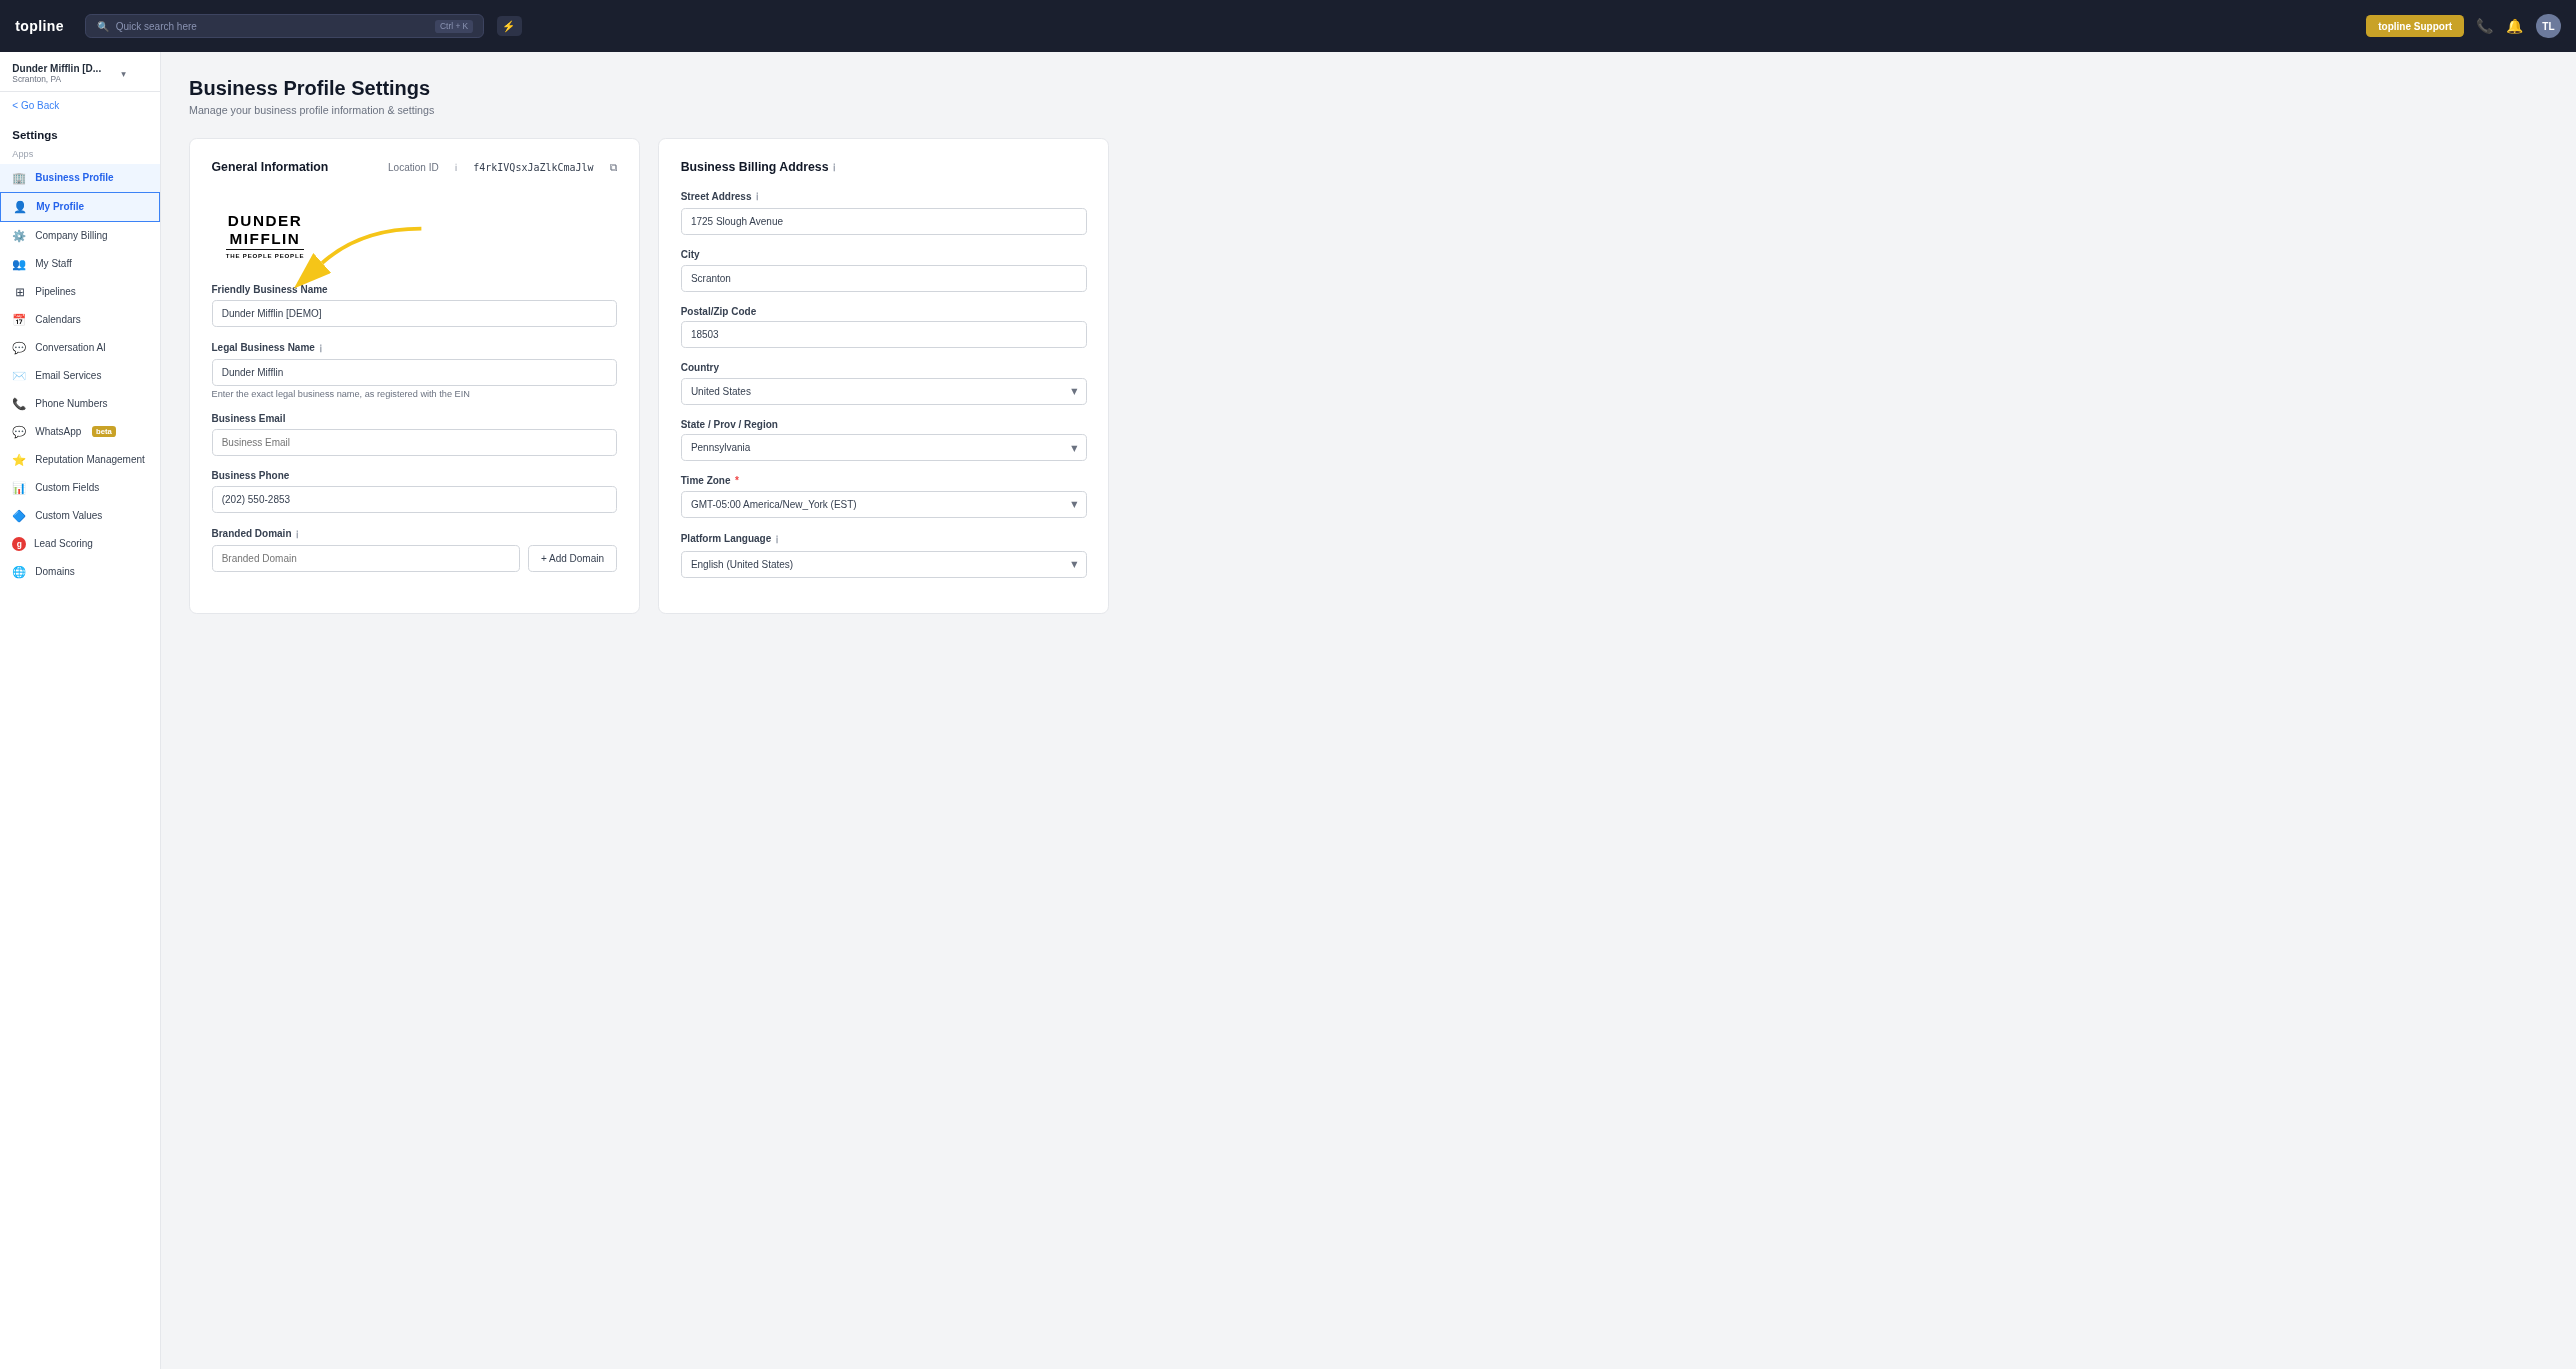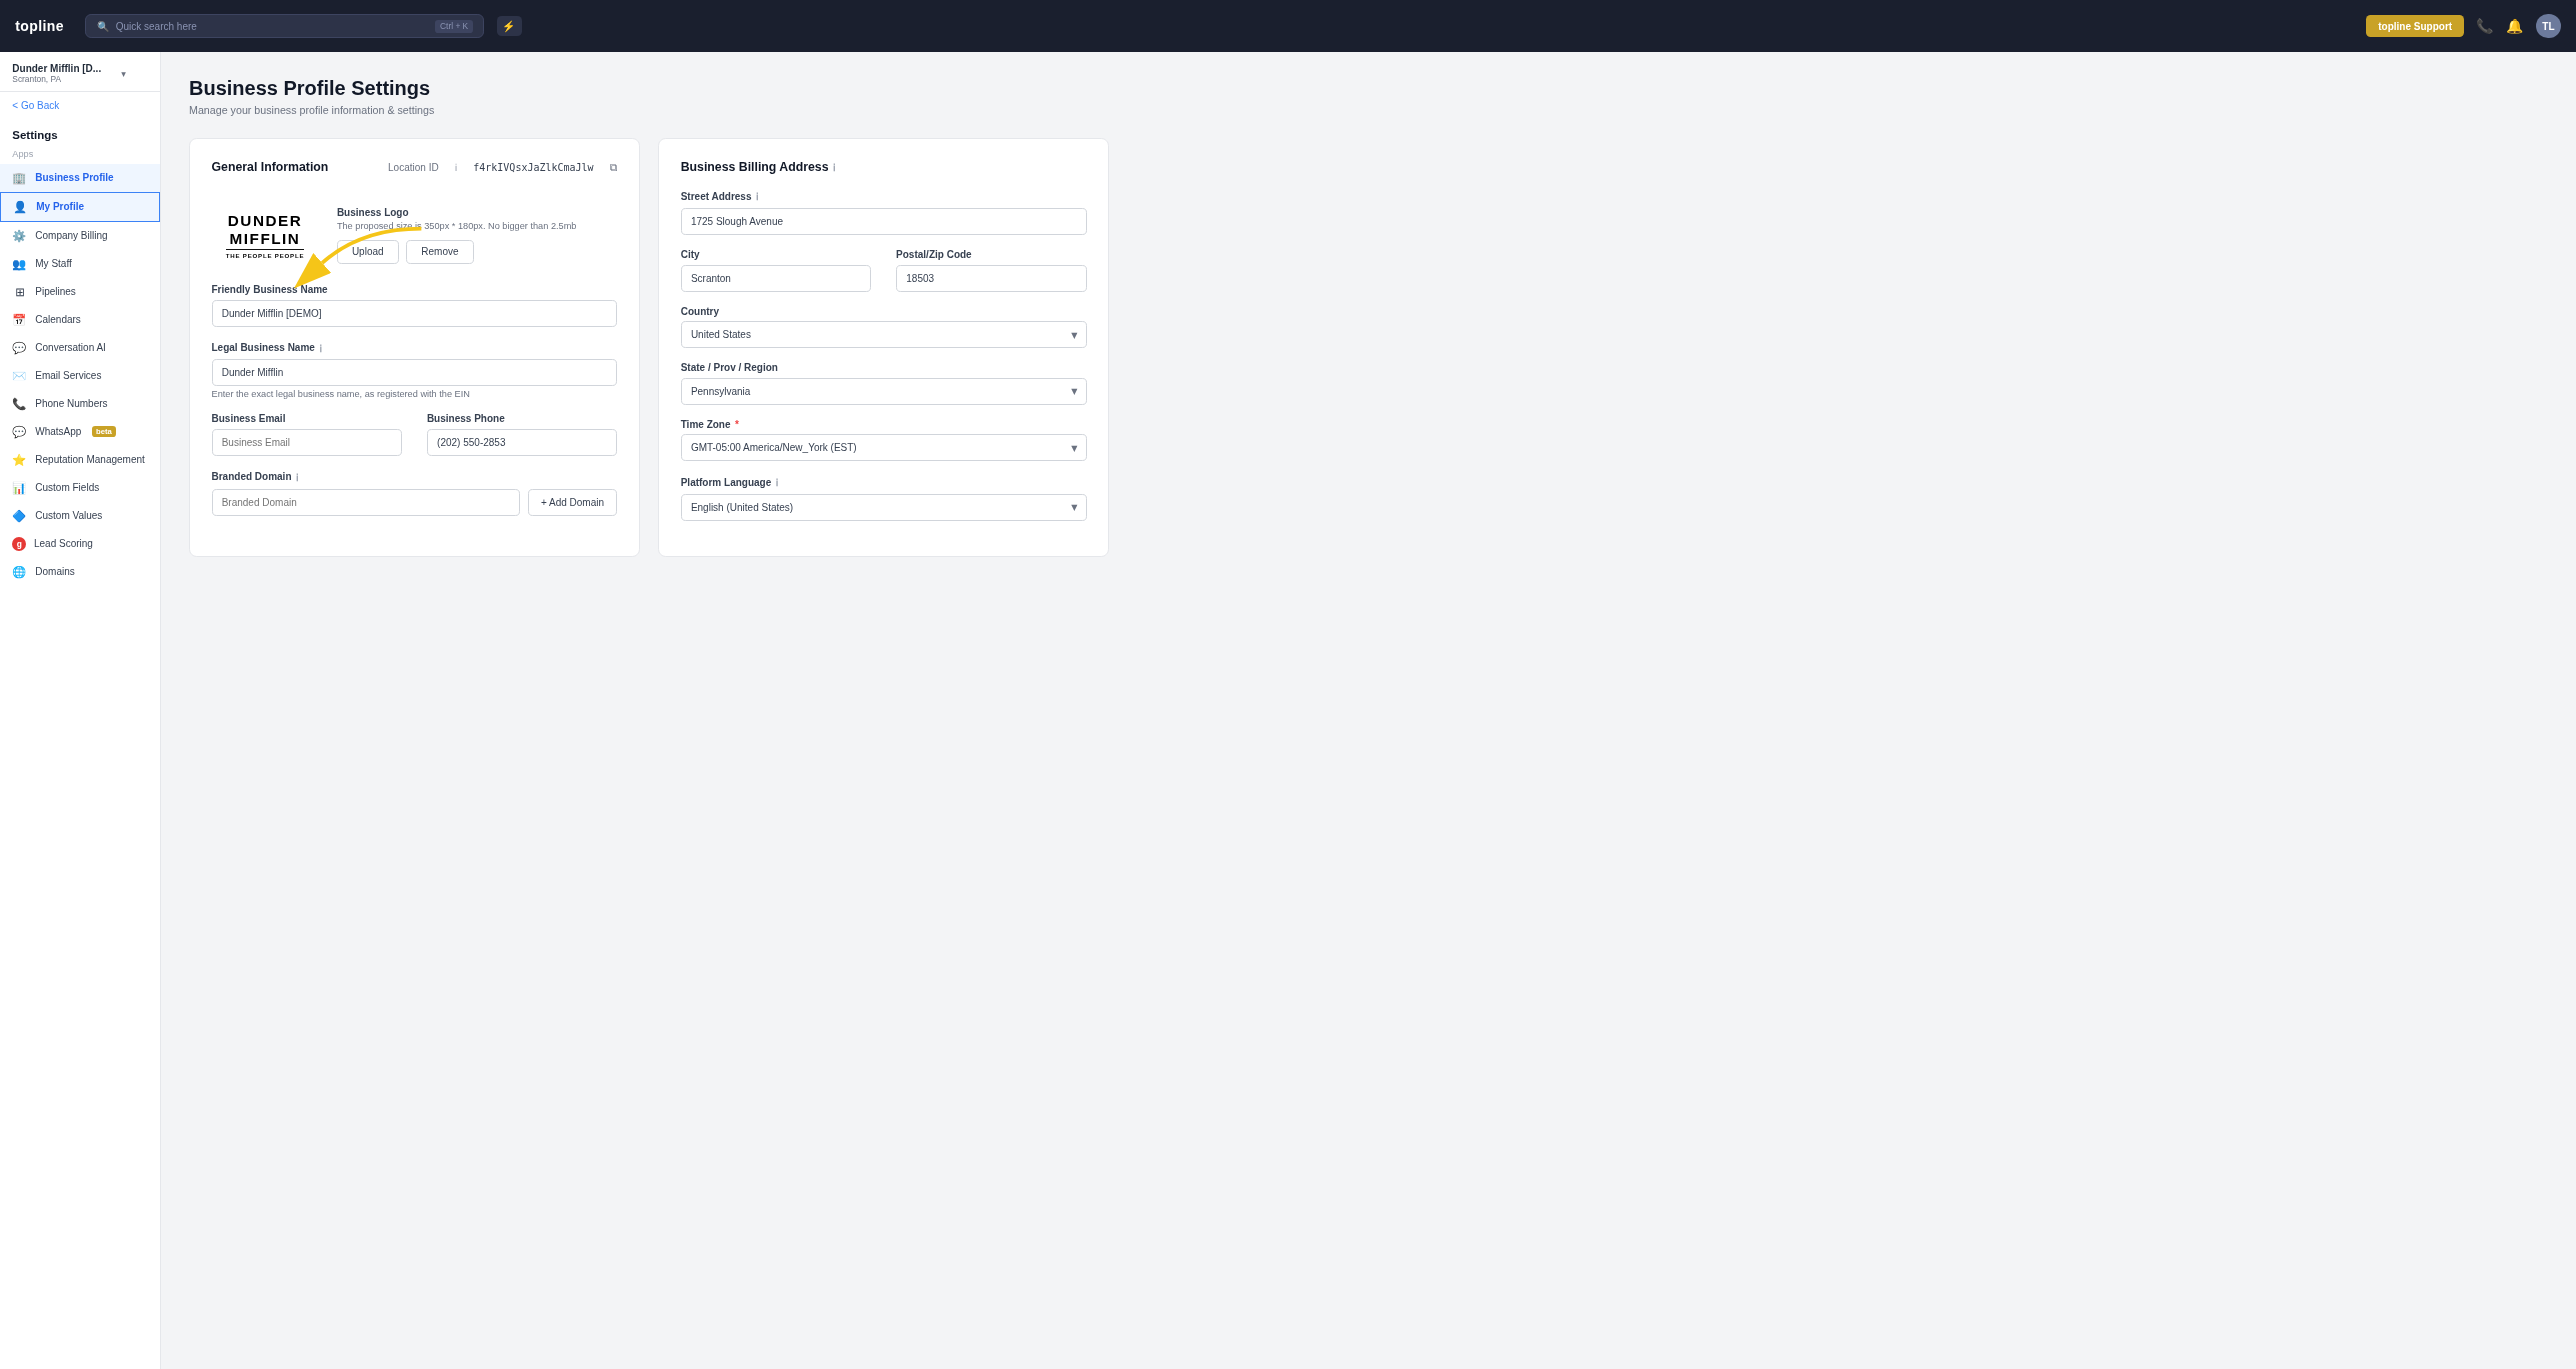--- a/index.html
+++ b/index.html
@@ -265,21 +265,21 @@
       width: 100%;
       border: 0.8px solid #d1d5db;
       border-radius: 4.6px;
       padding: 7px 9.2px;
       font-size: 10px;
       color: #374151;
       background: #fff;
       outline: none;
     }
     .form-hint { font-size: 9.2px; color: #6b7280; margin-top: 3.1px; }
-    .form-row { display: grid; grid-template-columns: 1fr 1fr; gap: 25px; }
+    .form-row { display: grid; grid-template-columns: 1fr; gap: 0; }
     .form-select {
       width: 100%;
       border: 0.8px solid #d1d5db;
       border-radius: 4.6px;
       padding: 7px 9.2px;
       font-size: 10px;
       color: #374151;
       background: #fff;
       outline: none;
       appearance: none;
@@ -481,28 +481,20 @@
         </div>
 
         <div class="logo-section">
           <div class="logo-preview">
             <div style="text-align:center; font-family:'Arial Black',Arial,sans-serif;">
               <div style="font-size:15.3px;font-weight:900;letter-spacing:1.5px;">DUNDER</div>
               <div style="font-size:15.3px;font-weight:900;letter-spacing:1.5px;">MIFFLIN</div>
               <div style="font-size:6.1px;font-weight:700;letter-spacing:0.8px;border-top:0.8px solid #111;margin-top:1.5px;padding-top:1.5px;">THE PEOPLE PEOPLE</div>
             </div>
           </div>
-          <div class="logo-upload-info">
-            <div class="logo-upload-title">Business Logo</div>
-            <div class="logo-upload-desc">The proposed size is 350px * 180px. No bigger than 2.5mb</div>
-            <div class="logo-buttons">
-              <button class="btn-upload">Upload</button>
-              <button class="btn-remove">Remove</button>
-            </div>
-          </div>
         </div>
 
         <div class="form-group">
           <div class="form-label">Friendly Business Name</div>
           <input class="form-input" type="text" value="Dunder Mifflin [DEMO]" style="">
         </div>
 
         <div class="form-group">
           <div class="form-label">
             <span>Legal Business Name</span>

